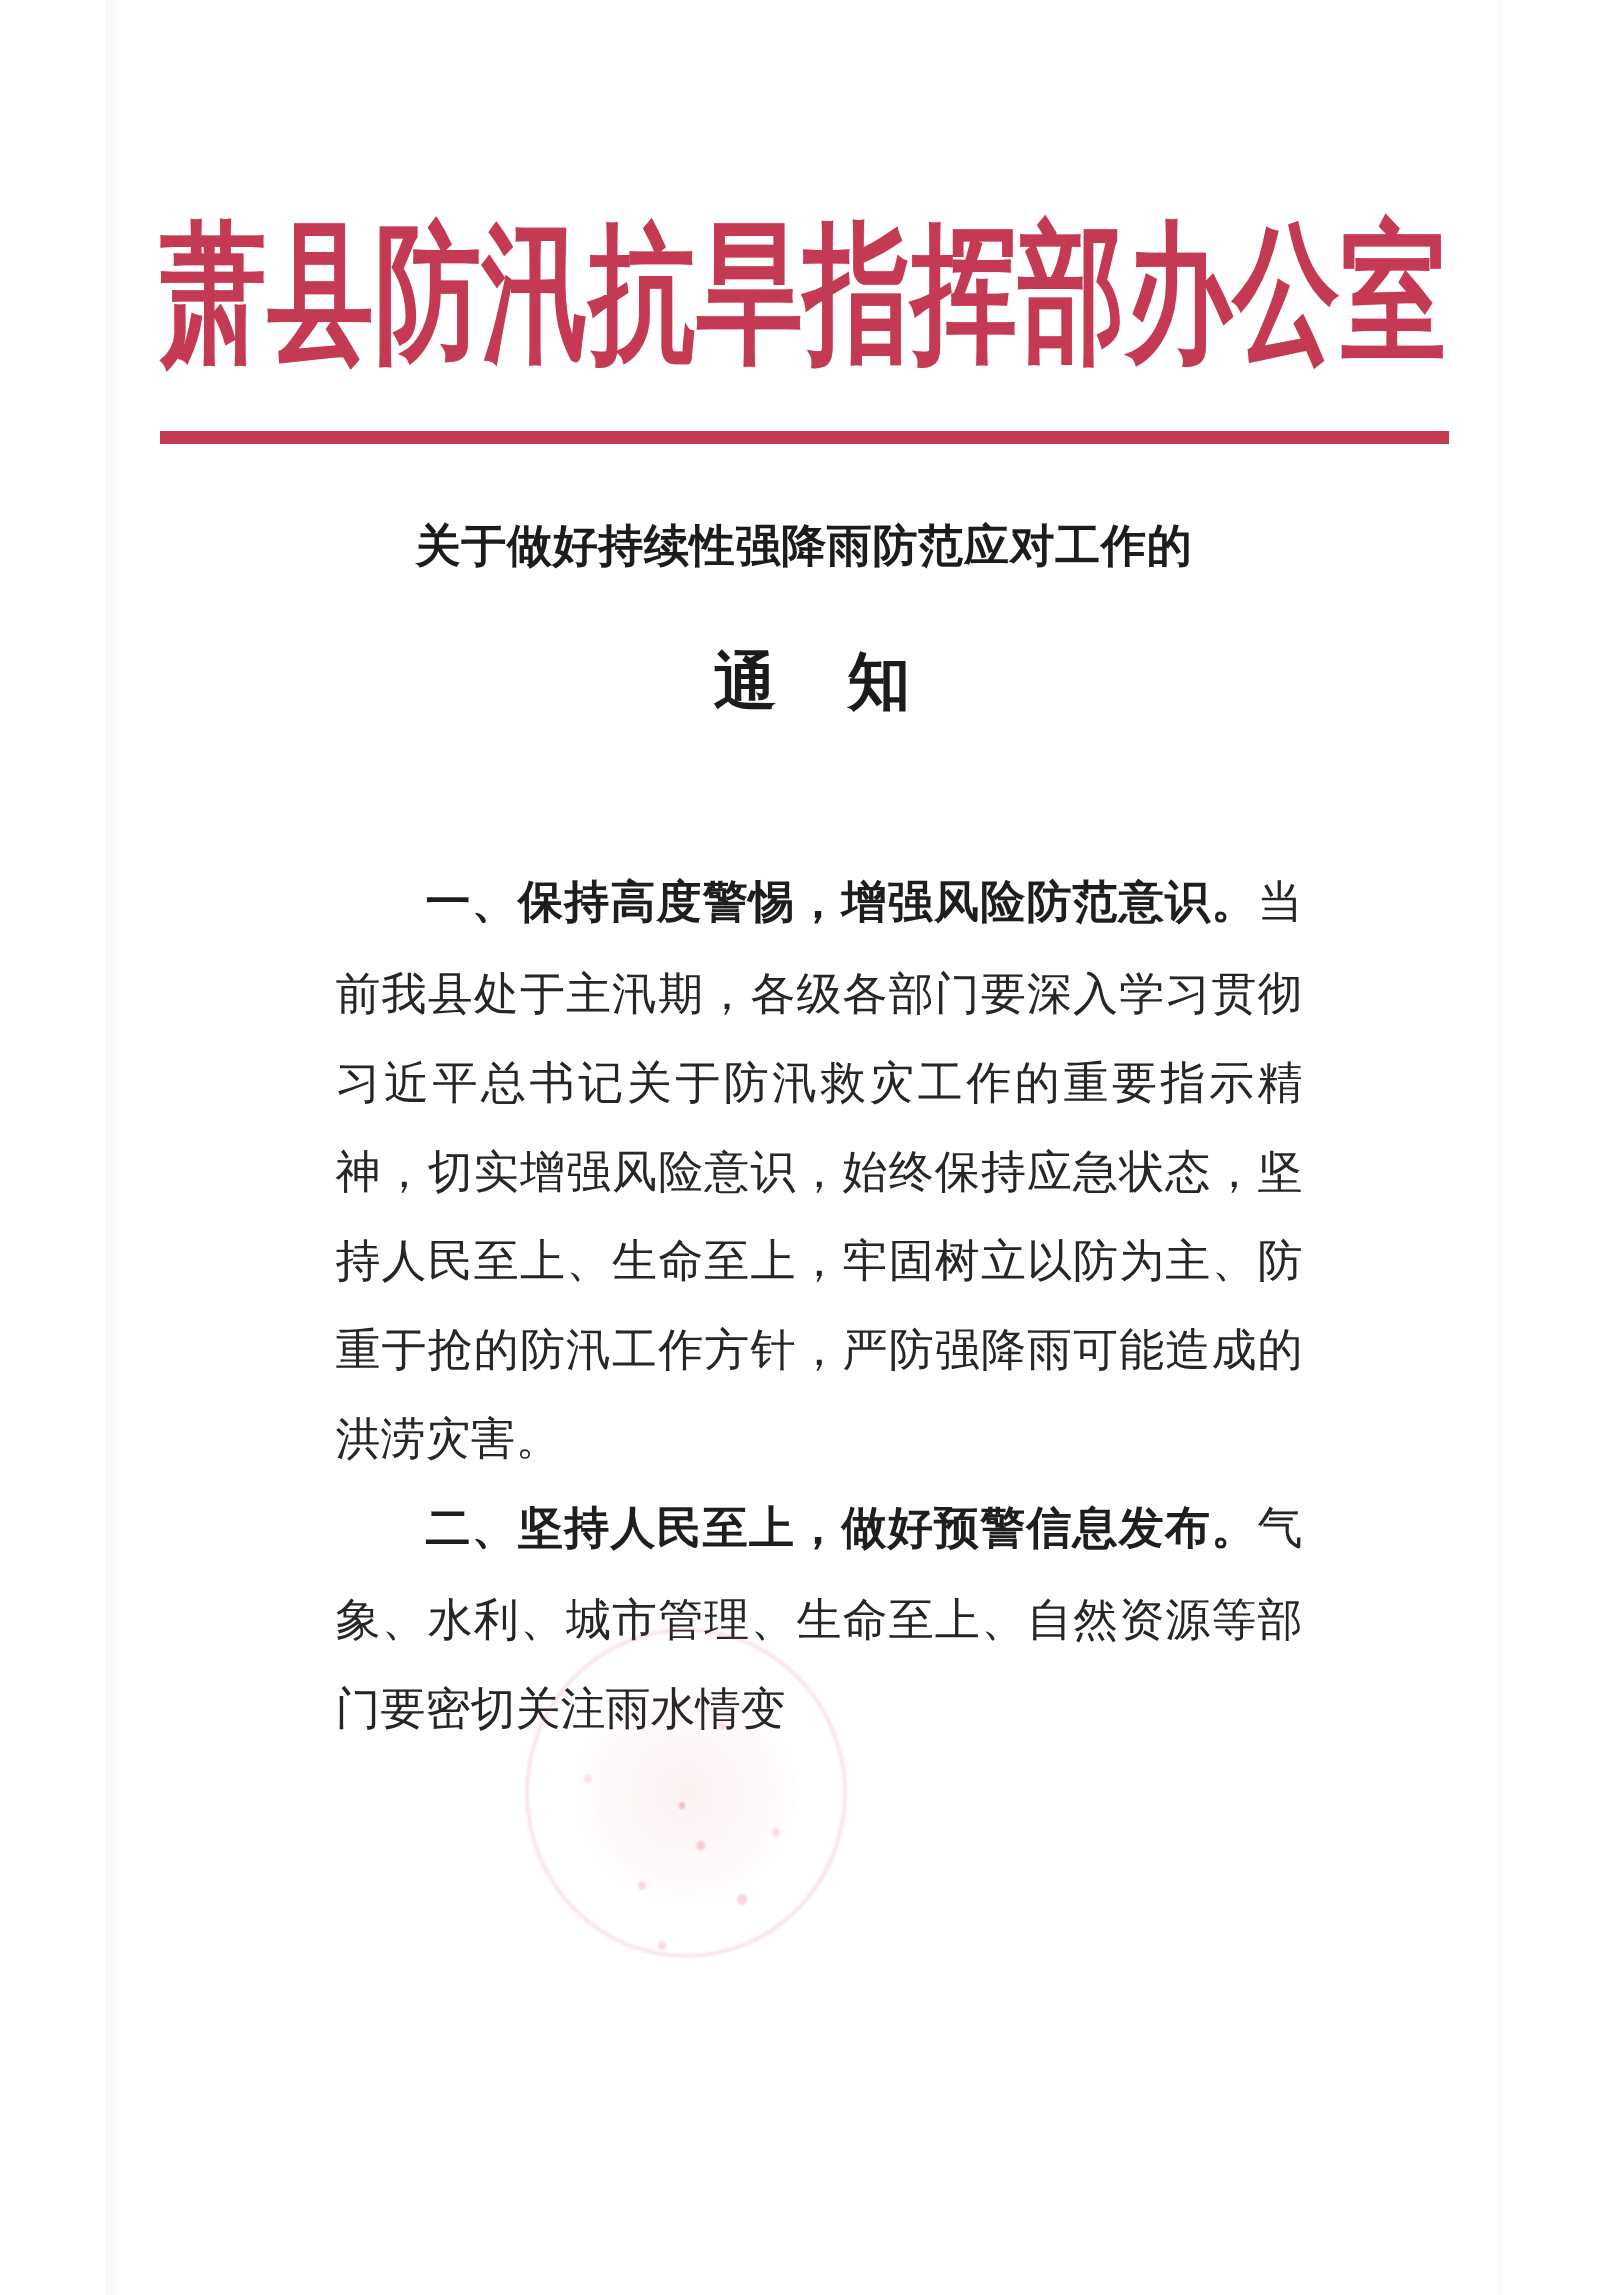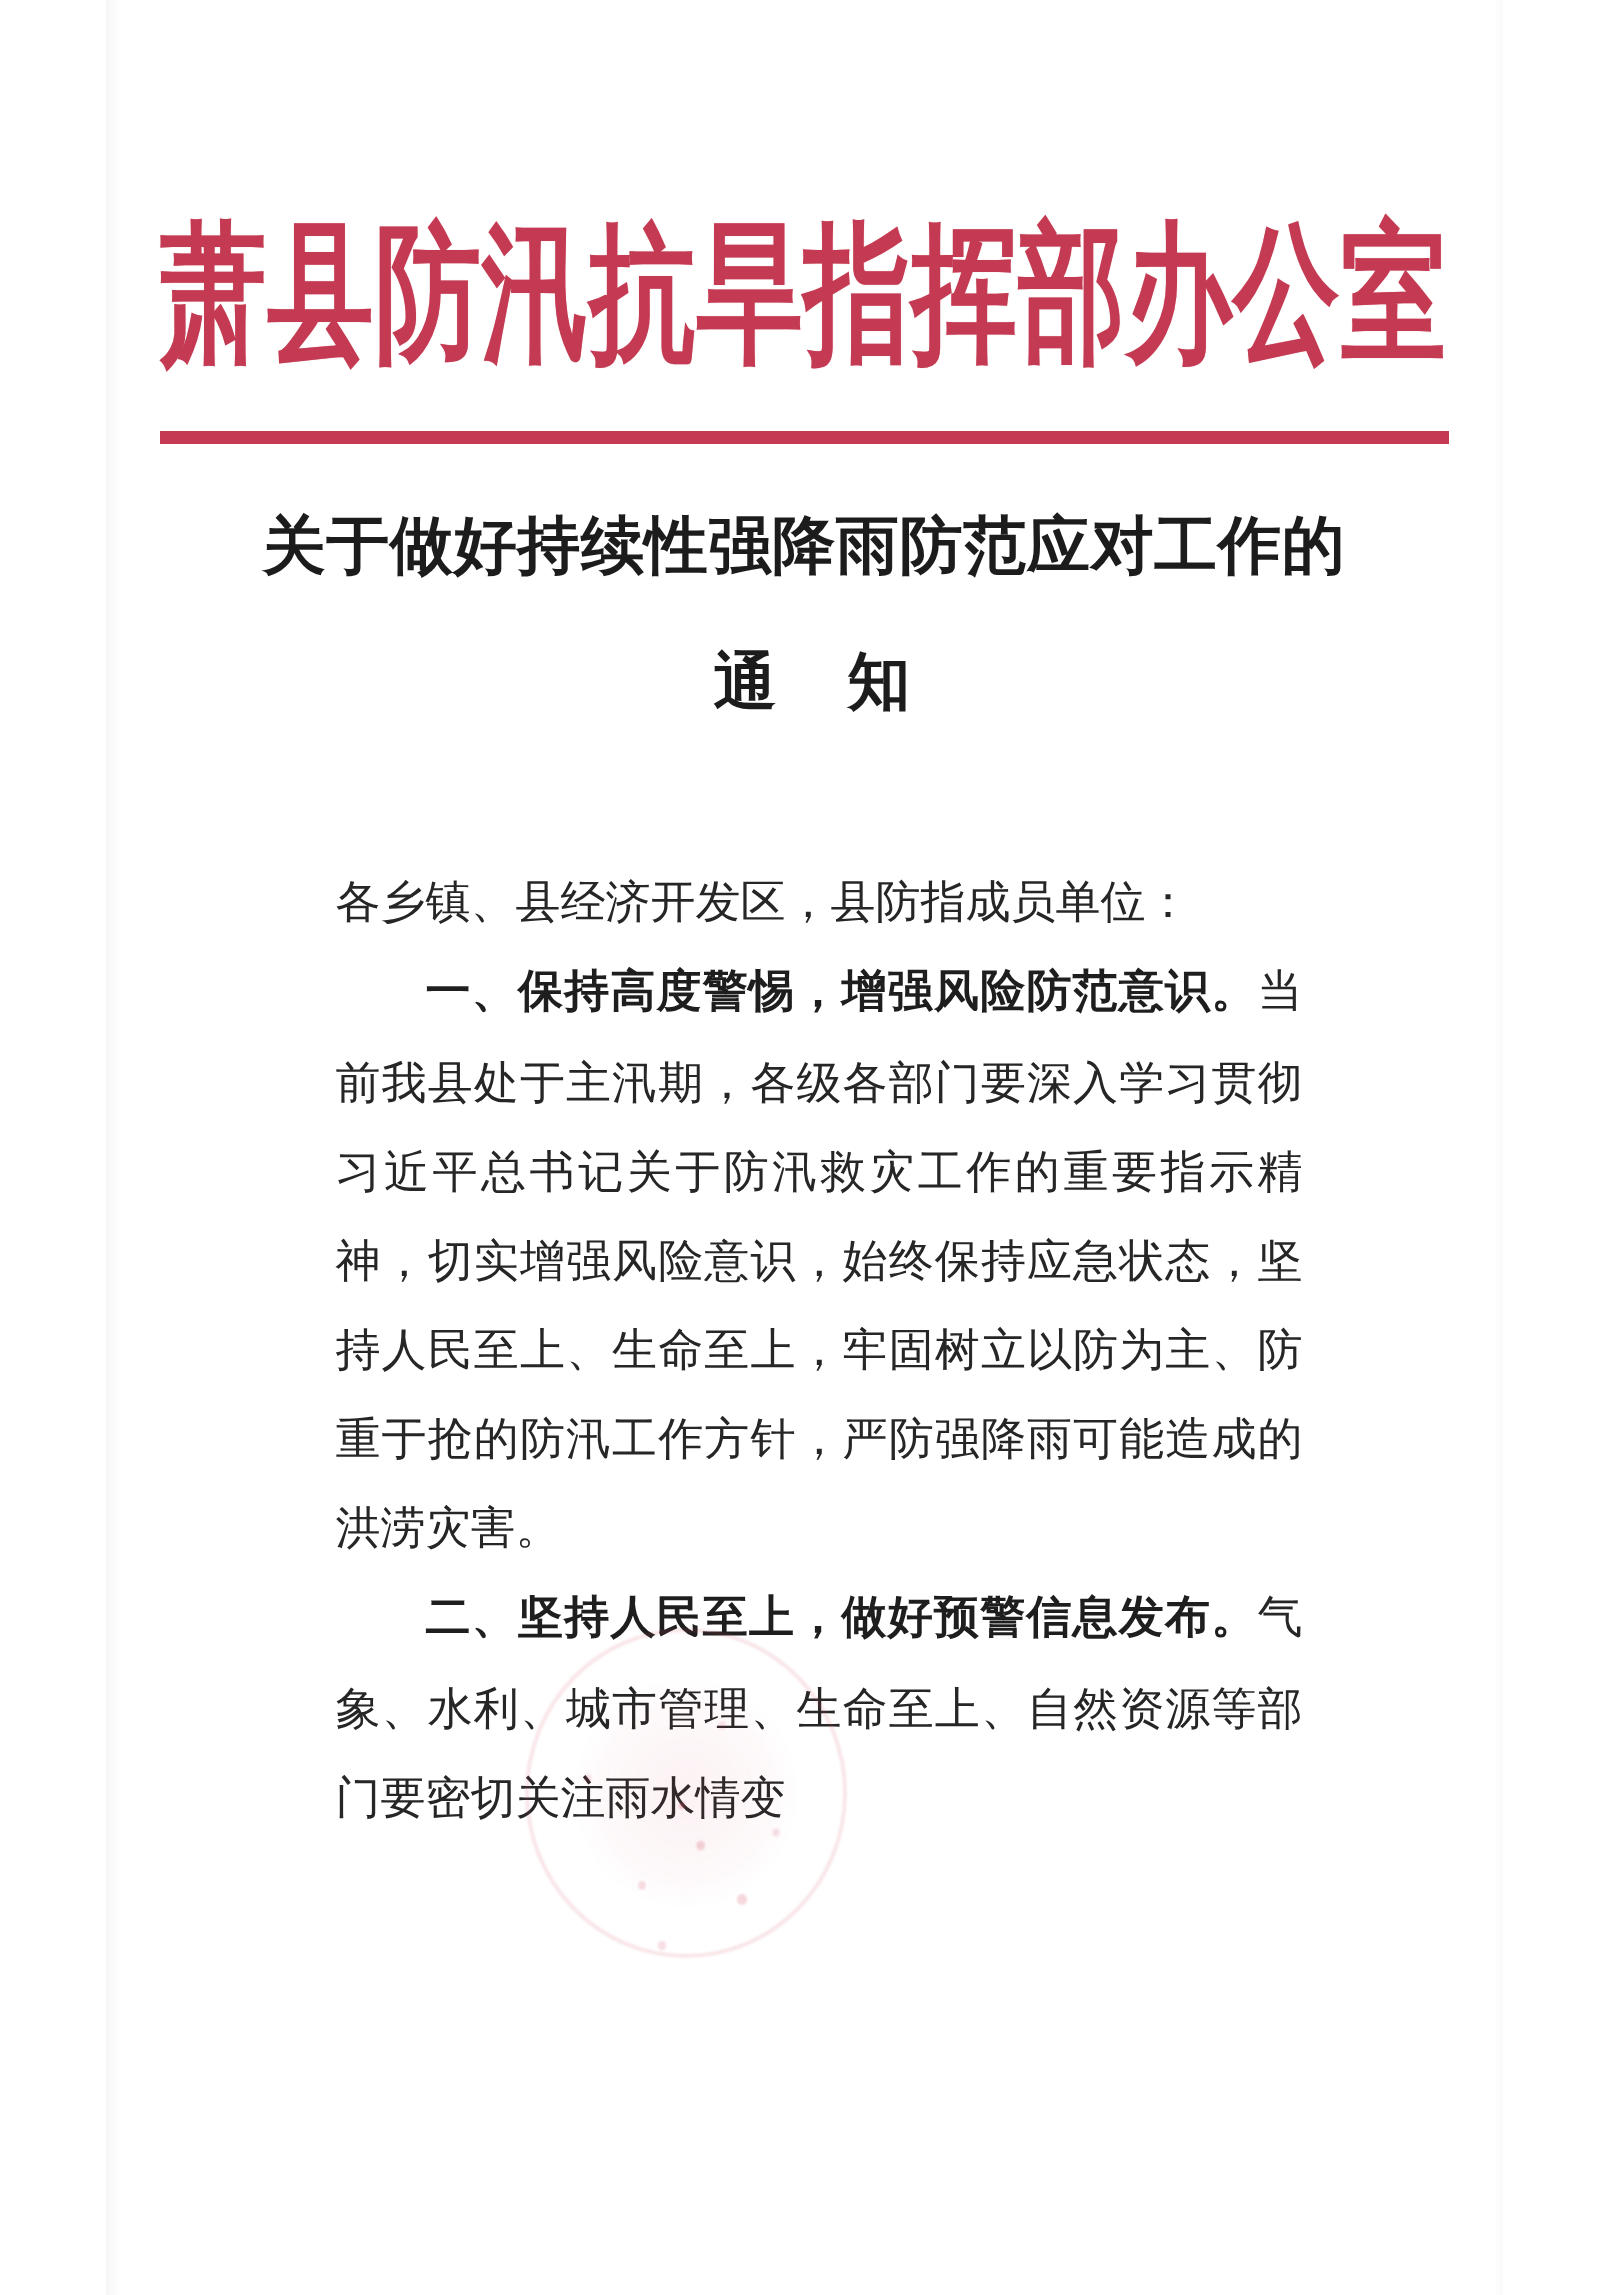--- a/index.html
+++ b/index.html
@@ -42,21 +42,21 @@
   
   .doc-title {
     margin: 71px 0 0 0;
     text-align: center;
     font-weight: 700;
     color: #1c1c1c;
     font-family: "Liberation Serif", "DejaVu Serif", serif;
   }
   .doc-title .t1 {
     display: block;
-    font-size: 63px;
+    font-size: 45px;
     line-height: 63px;
     letter-spacing: 0.7px;
     white-space: nowrap;
   }
   .doc-title .t2 {
     display: block;
     margin-top: 73px;
     font-size: 63px;
     line-height: 63px;
     letter-spacing: 4px;
@@ -121,21 +121,20 @@
   <div class="letterhead">萧县防汛抗旱指挥部办公室</div>
 
   <div class="red-divider"></div>
 
   <h1 class="doc-title">
     <span class="t1">关于做好持续性强降雨防范应对工作的</span>
     <span class="t2">通　知</span>
   </h1>
 
   <div class="body-text">
-    <p class="salutation">各乡镇、县经济开发区，县防指成员单位：</p>
     <div id="paragraphs">
         <p class="indent"><span class="run bold-head">一、保持高度警惕，增强风险防范意识。</span><span class="run">当前我县处于主汛期，各级各部门要深入学习贯彻习近平总书记关于防汛救灾工作的重要指示精神，切实增强风险意识，始终保持应急状态，坚持人民至上、生命至上，牢固树立以防为主、防重于抢的防汛工作方针，严防强降雨可能造成的洪涝灾害。</span></p>
         <p class="indent"><span class="run bold-head">二、坚持人民至上，做好预警信息发布。</span><span class="run">气象、水利、城市管理、生命至上、自然资源等部门要密切关注雨水情变</span></p>
       </div>
   </div>
 
   <div class="seal"></div>
 
 </div>
 

